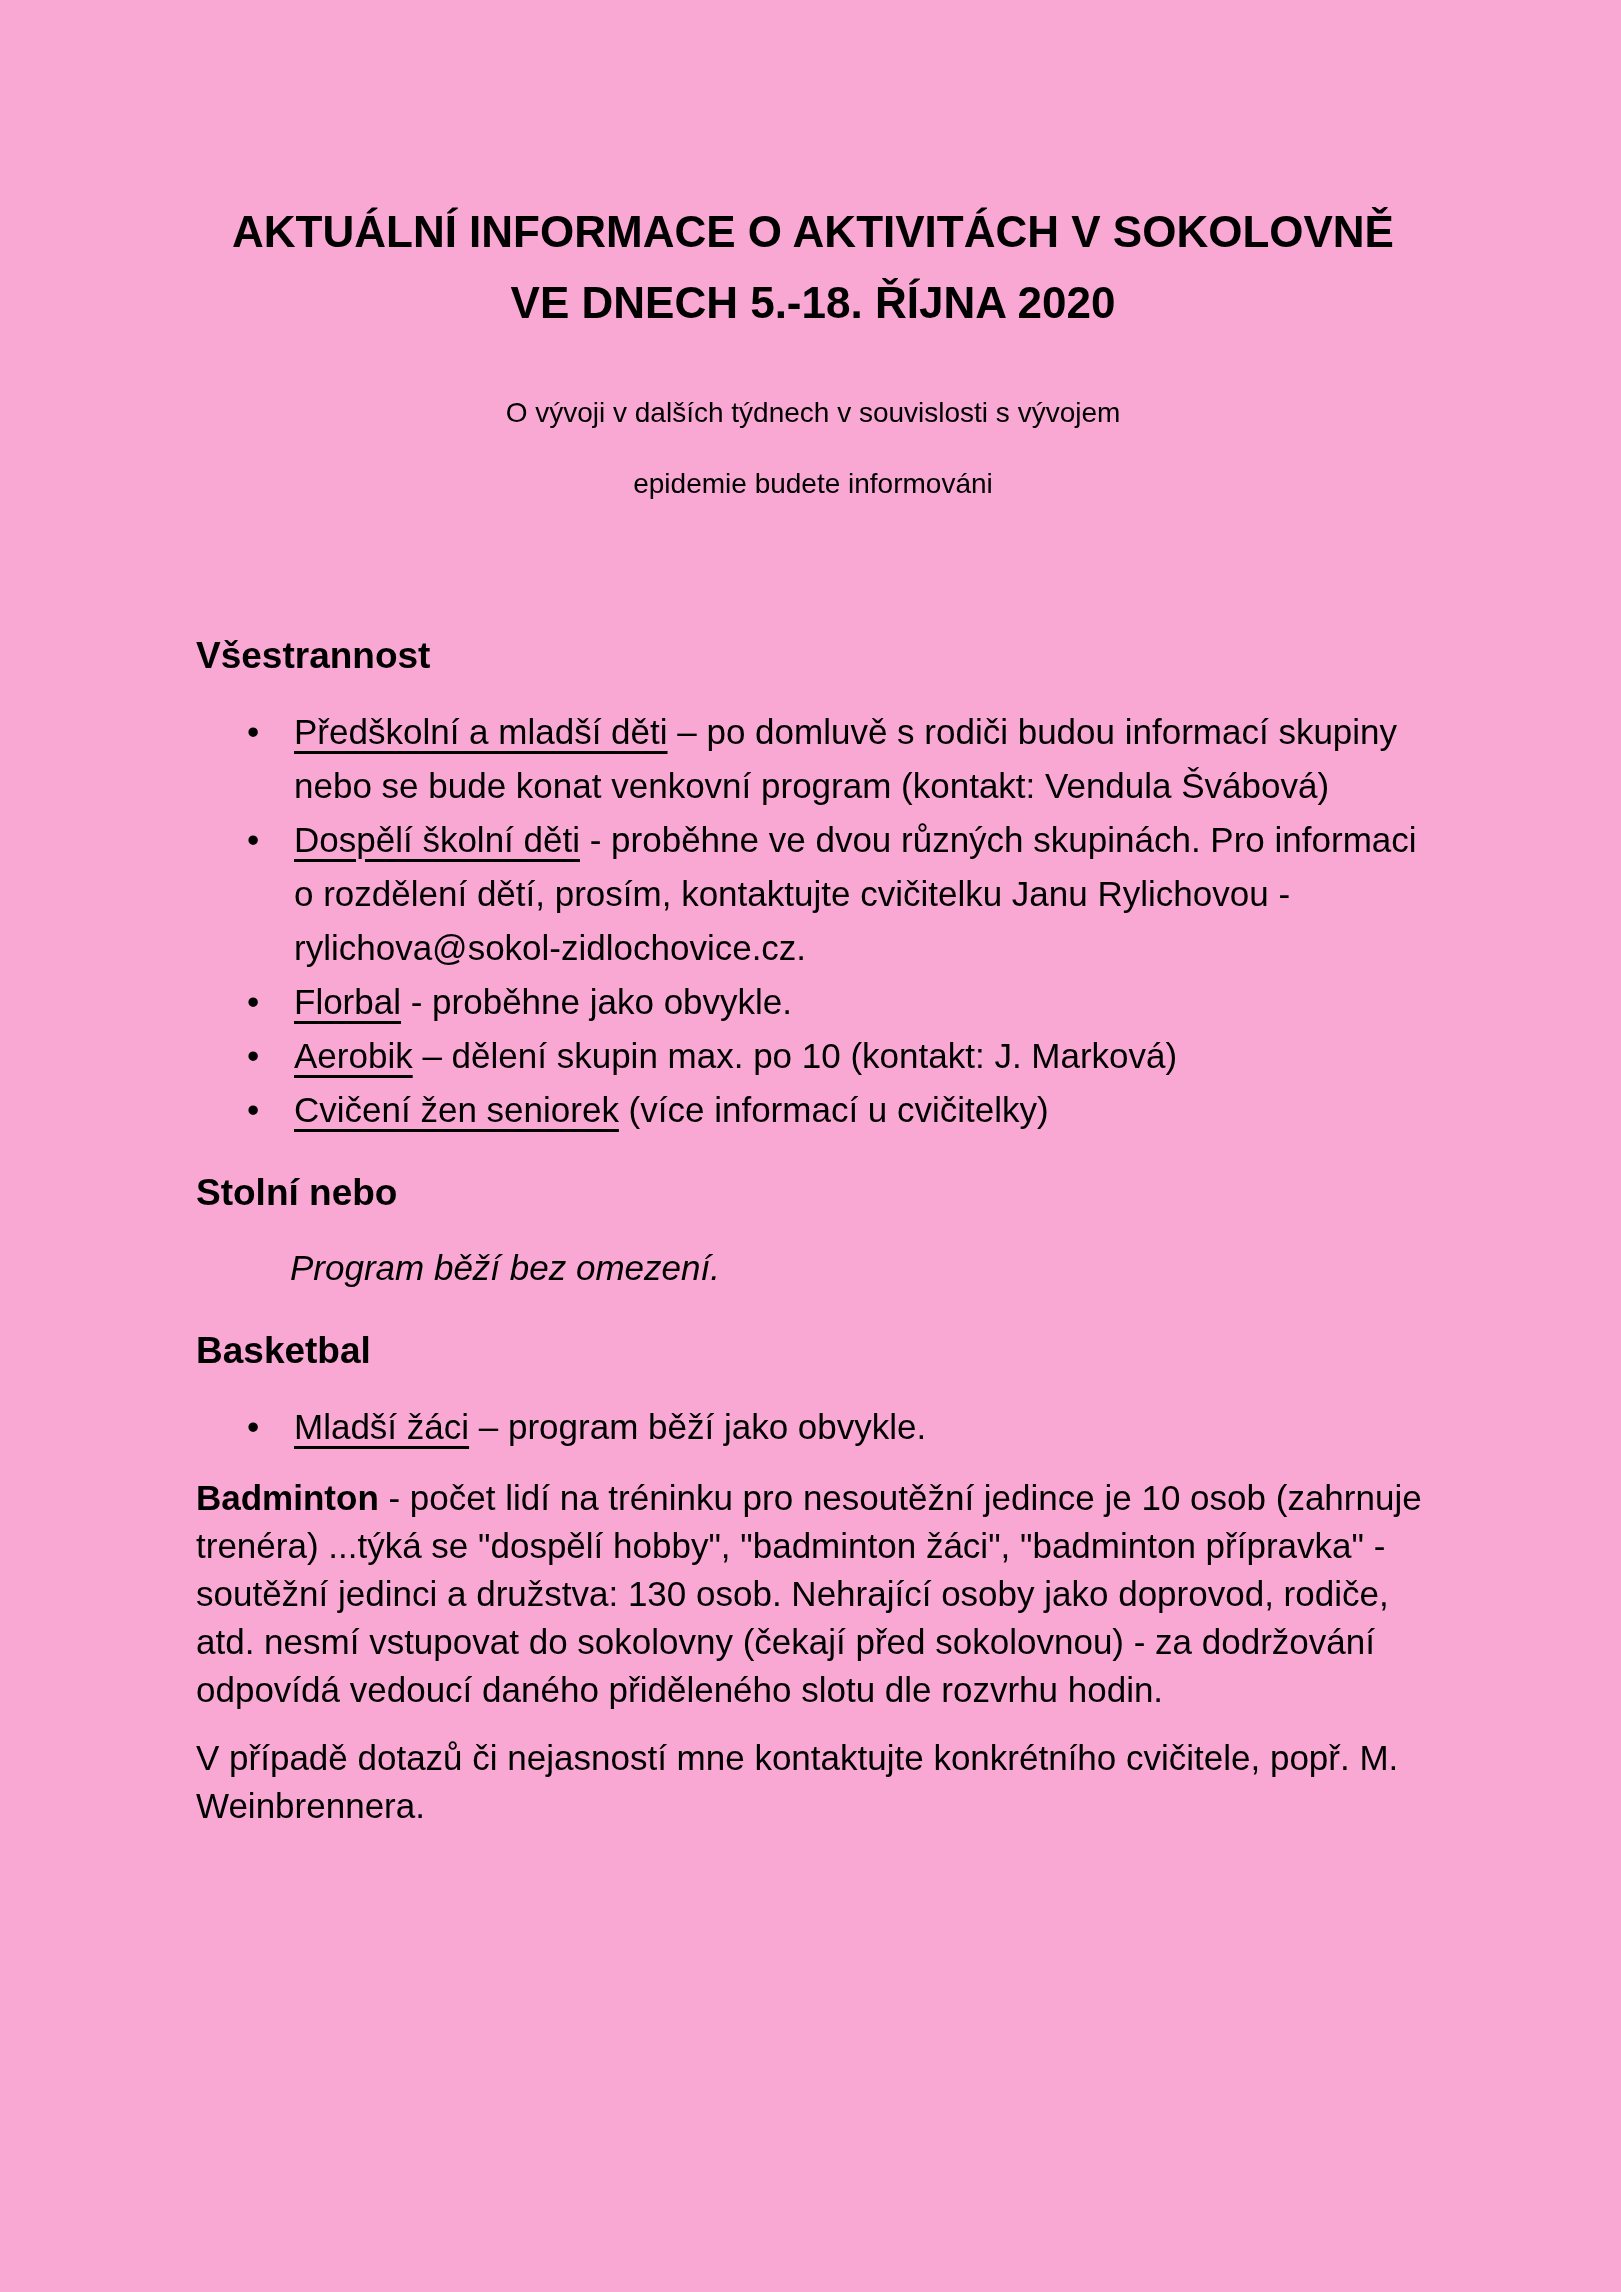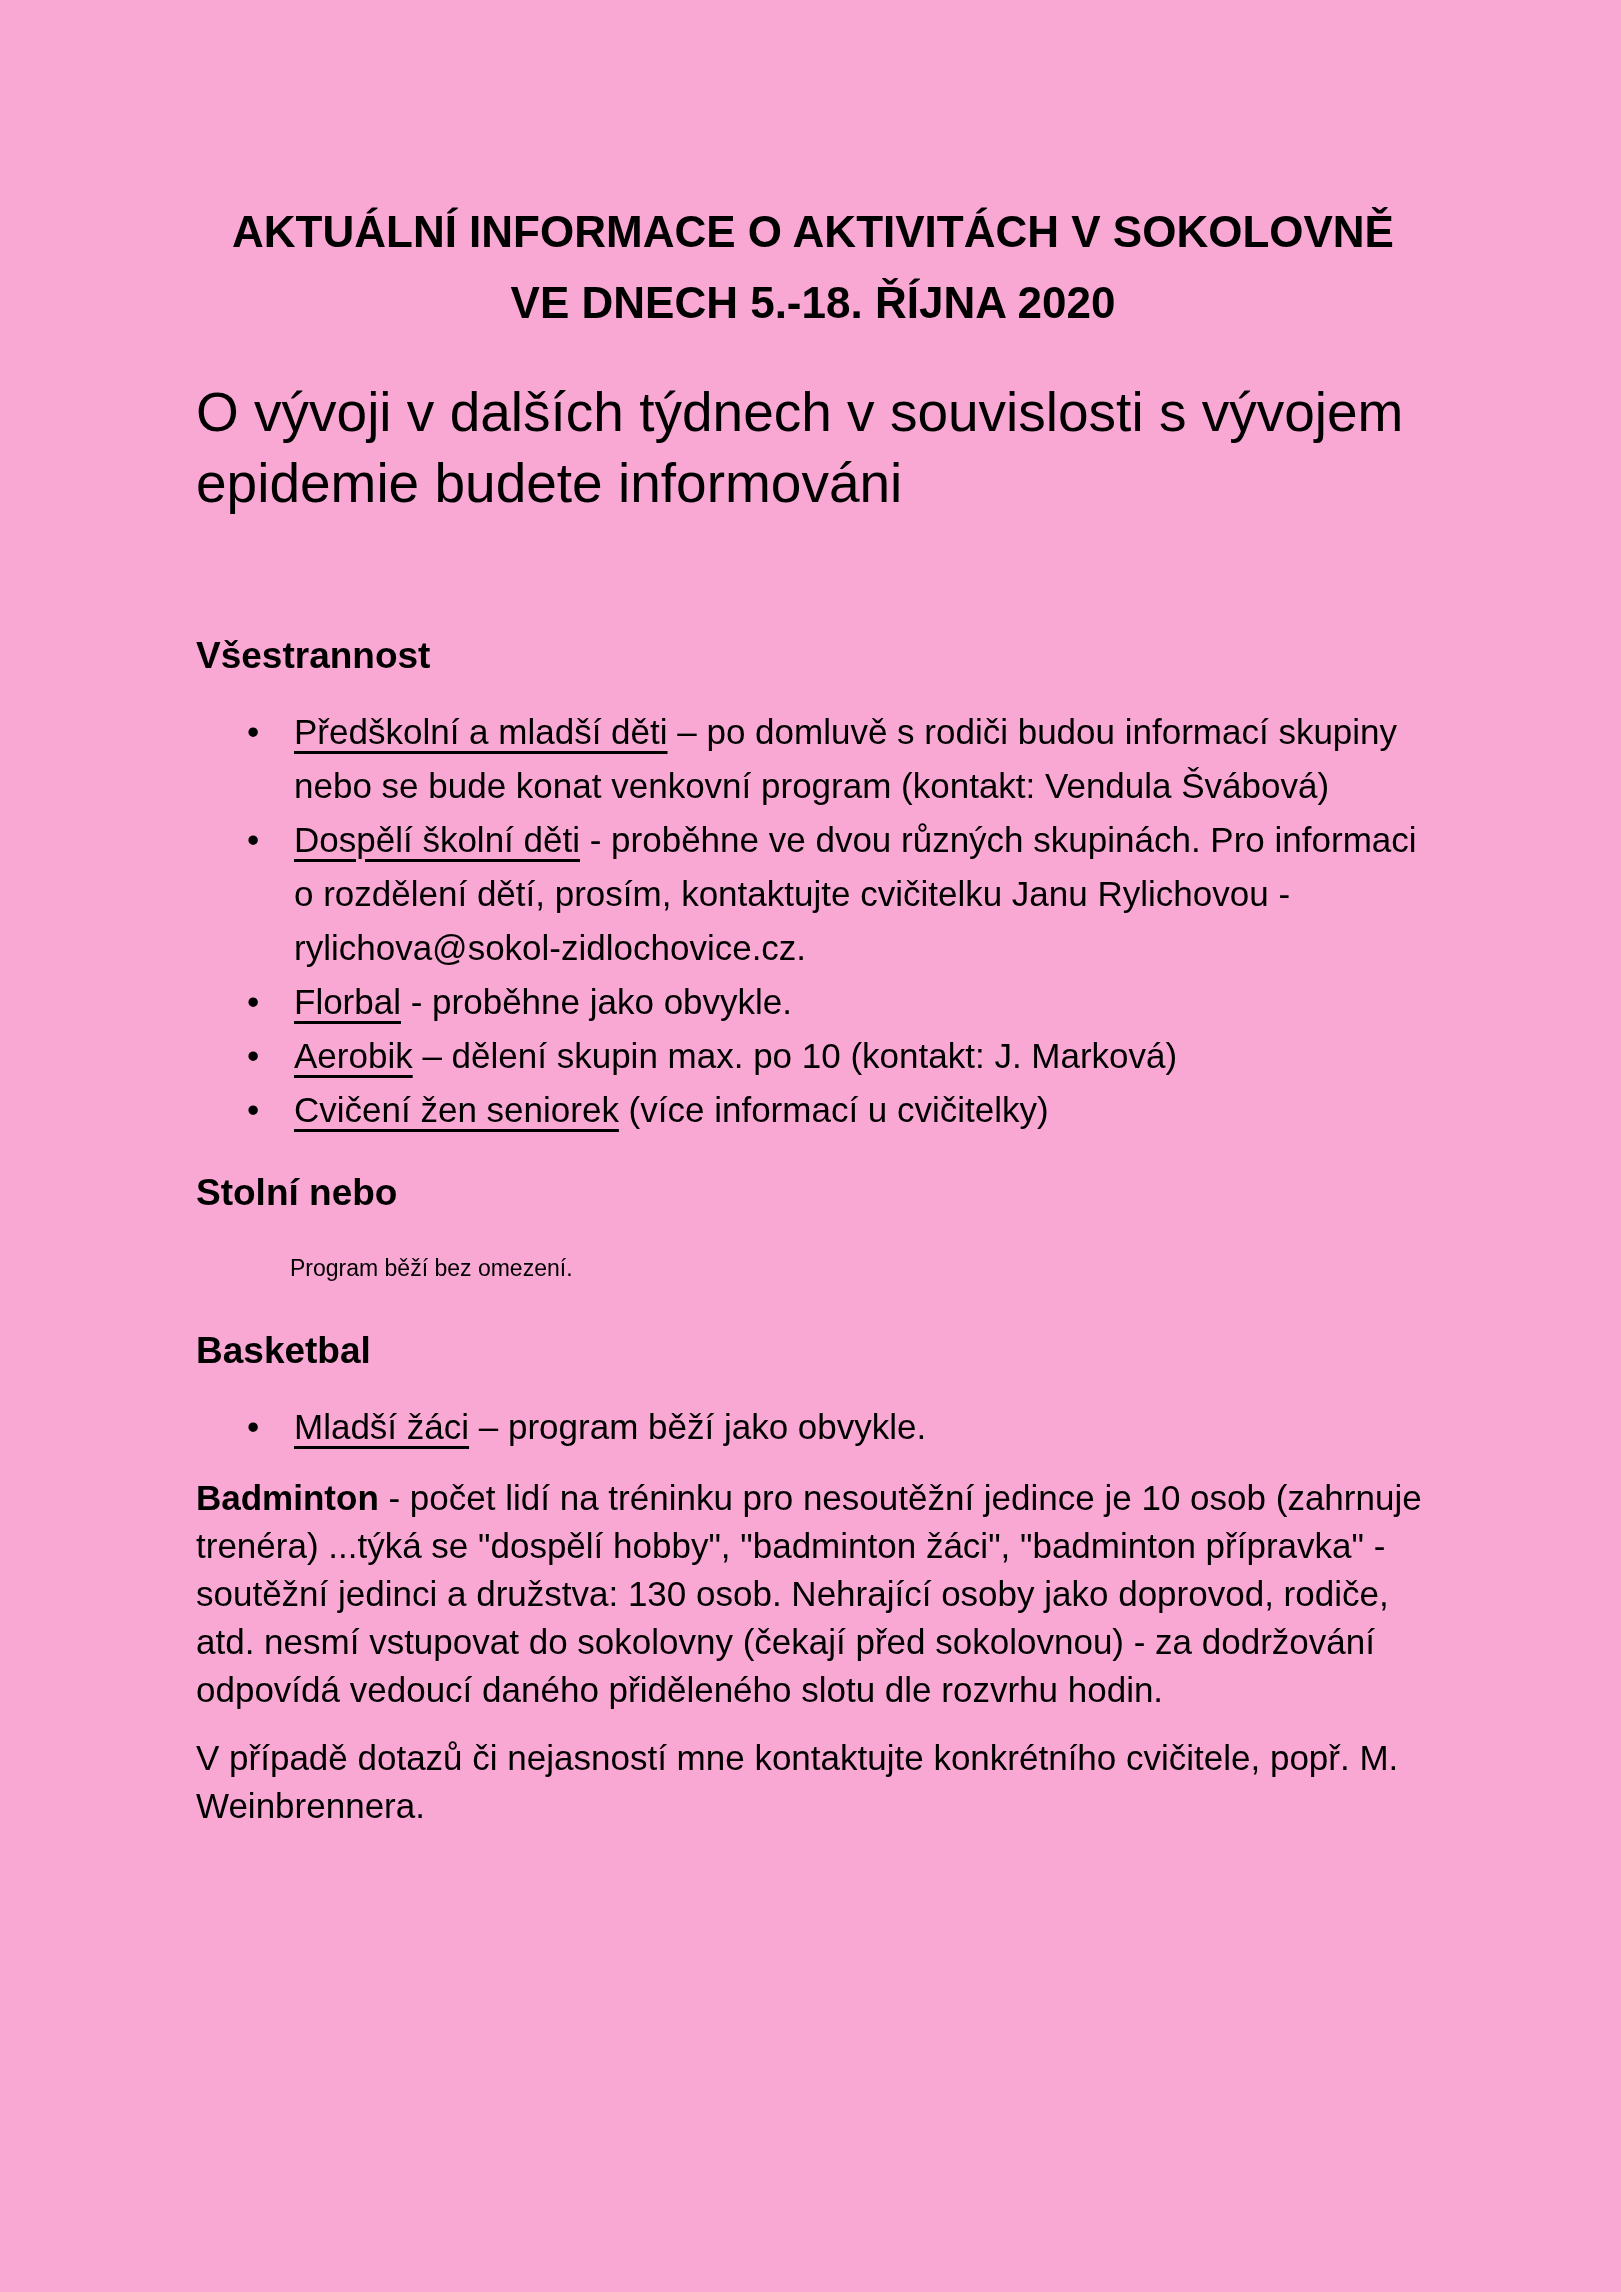--- a/index.html
+++ b/index.html
@@ -24,22 +24,22 @@
     font-size: 44px;
     font-weight: 700;
     line-height: 71px;
   }
   .doc-title .line,
   .doc-subtitle .line {
     white-space: nowrap;
   }
   .doc-subtitle {
     margin: 39px 0 0 0;
-    text-align: left;
-    font-size: 55px;
+    text-align: center;
+    font-size: 28px;
     font-weight: 400;
     line-height: 71px;
   }
   .section-heading {
     margin: 29px 0 21.6px 0;
     font-size: 37px;
     font-weight: 700;
     line-height: 54px;
   }
   .section-heading.first {
@@ -71,22 +71,23 @@
     text-underline-offset: 6.9px;
   }
   .body-para {
     margin: 20px 0 0 0;
     font-size: 35px;
     line-height: 48px;
   }
   .indent-para {
     margin: 19.6px 0 0 0;
     padding-left: 94px;
-    font-size: 23px;
+    font-size: 35px;
     line-height: 54px;
+    font-style: italic;
   }
   .bold-lead {
     font-weight: 700;
   }
 </style>
 </head>
 <body>
 
 <div class="page">
 

